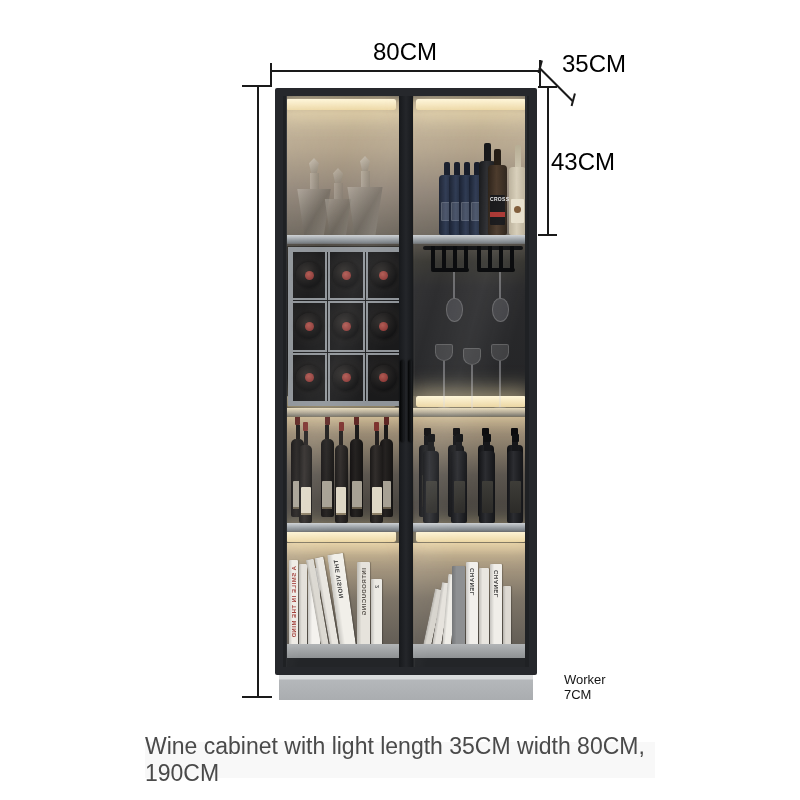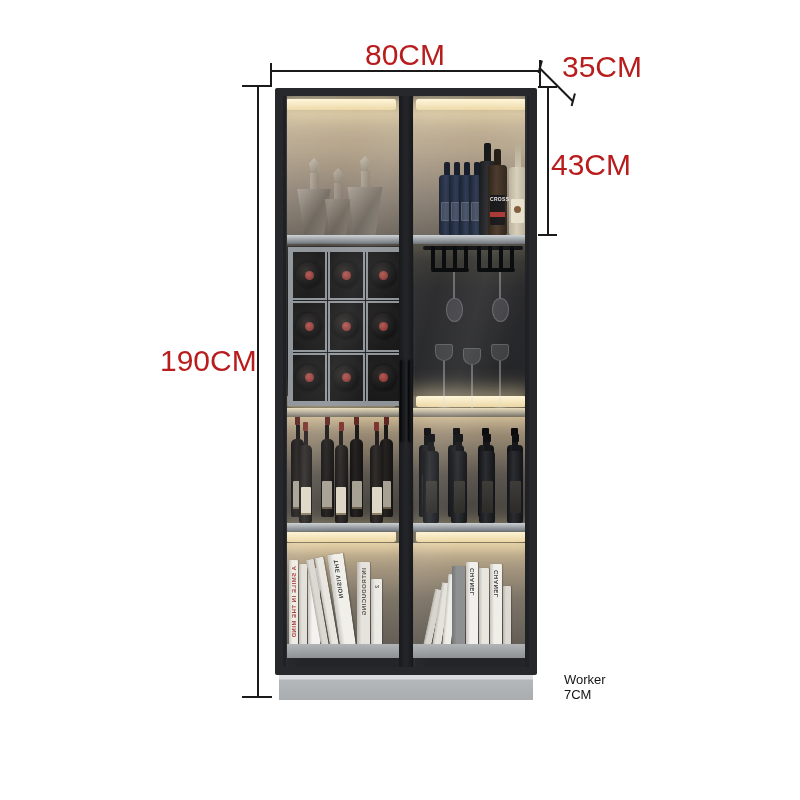--- a/index.html
+++ b/index.html
@@ -1,20 +1,20 @@
 <!DOCTYPE html>
 <html><head>
 <meta charset="utf-8">
 <style>
   html,body{margin:0;padding:0;background:#fff;}
   #stage{position:relative;width:800px;height:800px;background:#ffffff;overflow:hidden;
          font-family:"Liberation Sans", sans-serif;}
   
   .dimline{position:absolute;background:#1a1a1a;}
-  .dimlabel{position:absolute;color:#b91c1c;font-size:30px;letter-spacing:0px;white-space:nowrap;}
+  .dimlabel{position:absolute;color:#000000;font-size:24px;letter-spacing:0px;white-space:nowrap;}
   .smalllabel{position:absolute;color:#141414;font-size:13px;line-height:15px;white-space:nowrap;}
   
   #cabinet{position:absolute;left:275px;top:88px;width:262px;height:587px;background:#26282c;border-radius:2px;}
   #interior{position:absolute;left:8px;top:8px;width:246px;height:571px;overflow:hidden;background:#3a3835;
             box-shadow:inset 10px 0 16px -8px rgba(0,0,0,.6), inset -10px 0 16px -8px rgba(0,0,0,.6);}
   .section{position:absolute;left:0;width:246px;}
   #sec-top{top:0;height:139px;background:linear-gradient(180deg,#4a453f 0%,#9a8c77 5%,#c6b698 13%,#b2a289 38%,#8d8174 70%,#6b645a 100%);}
   #sec-rack{top:147px;height:153px;background:linear-gradient(180deg,#4f4a43 0%,#35342f 12%,#2a2a2c 30%,#242527 100%);}
   #sec-bottles{top:320px;height:107px;background:linear-gradient(180deg,#c3b08e 0%,#9b8c75 16%,#5c564f 55%,#413e3a 100%);}
   #sec-books{top:447px;height:124px;background:linear-gradient(180deg,#d9c5a0 0%,#b5a488 10%,#7d7467 45%,#56524d 100%);}
@@ -99,21 +99,20 @@
   <div class="dimlabel" style="left:562px;top:50px;">35CM</div>
 
   <div class="dimline" style="left:547px;top:86px;width:1.5px;height:149px;"></div>
   <div class="dimline" style="left:538px;top:86px;width:19px;height:1.5px;"></div>
   <div class="dimline" style="left:538px;top:234px;width:19px;height:1.5px;"></div>
   <div class="dimlabel" style="left:551px;top:148px;">43CM</div>
 
   <div class="dimline" style="left:257px;top:85px;width:1.5px;height:612px;"></div>
   <div class="dimline" style="left:242px;top:85px;width:30px;height:1.5px;"></div>
   <div class="dimline" style="left:242px;top:696px;width:30px;height:1.5px;"></div>
-  <div class="dimlabel" style="left:160px;top:344px;width:92px;text-align:right;">190CM</div>
 
   <div id="cabinet">
     <div id="interior">
 
       <div id="sec-top" class="section"></div>
       <div id="sec-rack" class="section"></div>
       <div id="sec-bottles" class="section"></div>
       <div id="sec-books" class="section"></div>
 
       <div class="led" style="left:3px;top:3px;width:110px;"></div>
@@ -433,13 +432,16 @@
         <div class="rackbar" style="left: 194px; top: 172px; width: 38px;"></div>
       </div>
   </div>
 
   <div id="plinth"></div>
   <div class="smalllabel" style="left:564px;top:672px;">
     <span>Worker</span><br>
     <span>7CM</span>
   </div>
 
+  <div id="caption-bar">
+    <span>Wine cabinet with light length 35CM width 80CM, 190CM</span>
+  </div>
 </div>
 
 </body></html>

